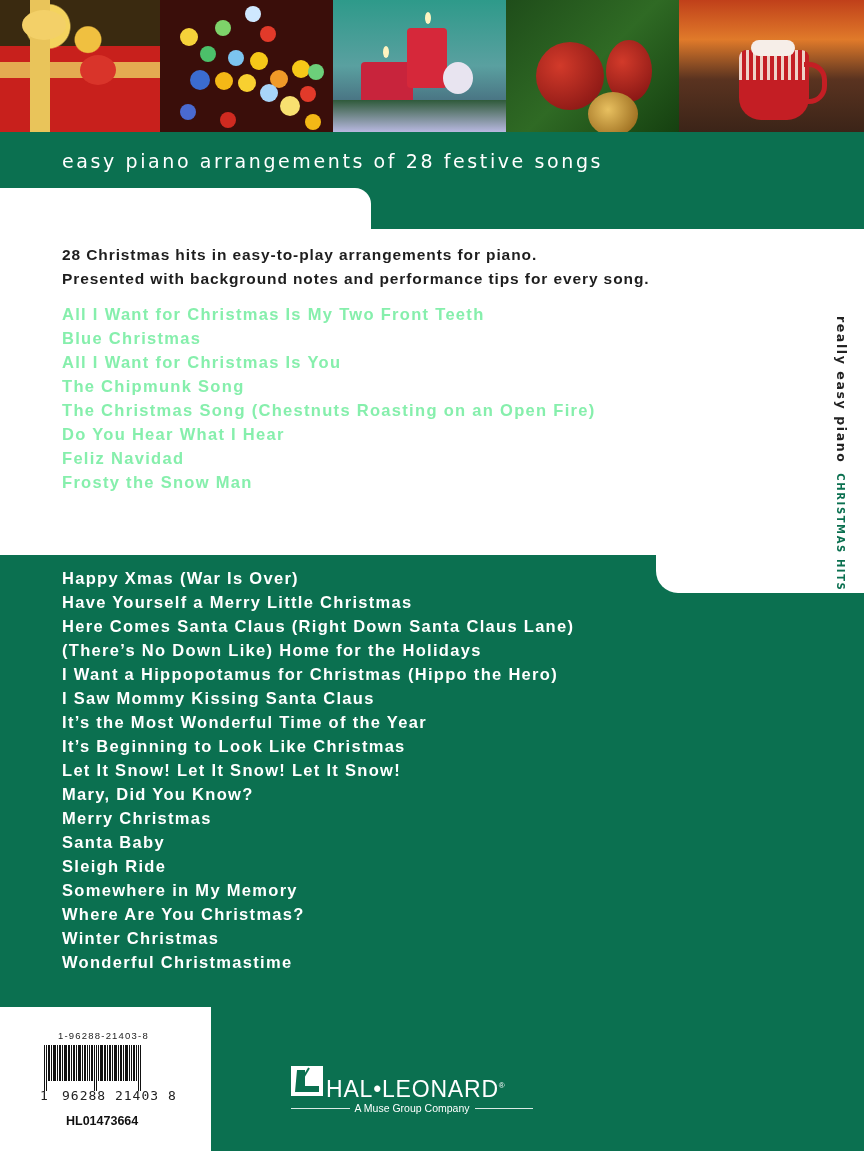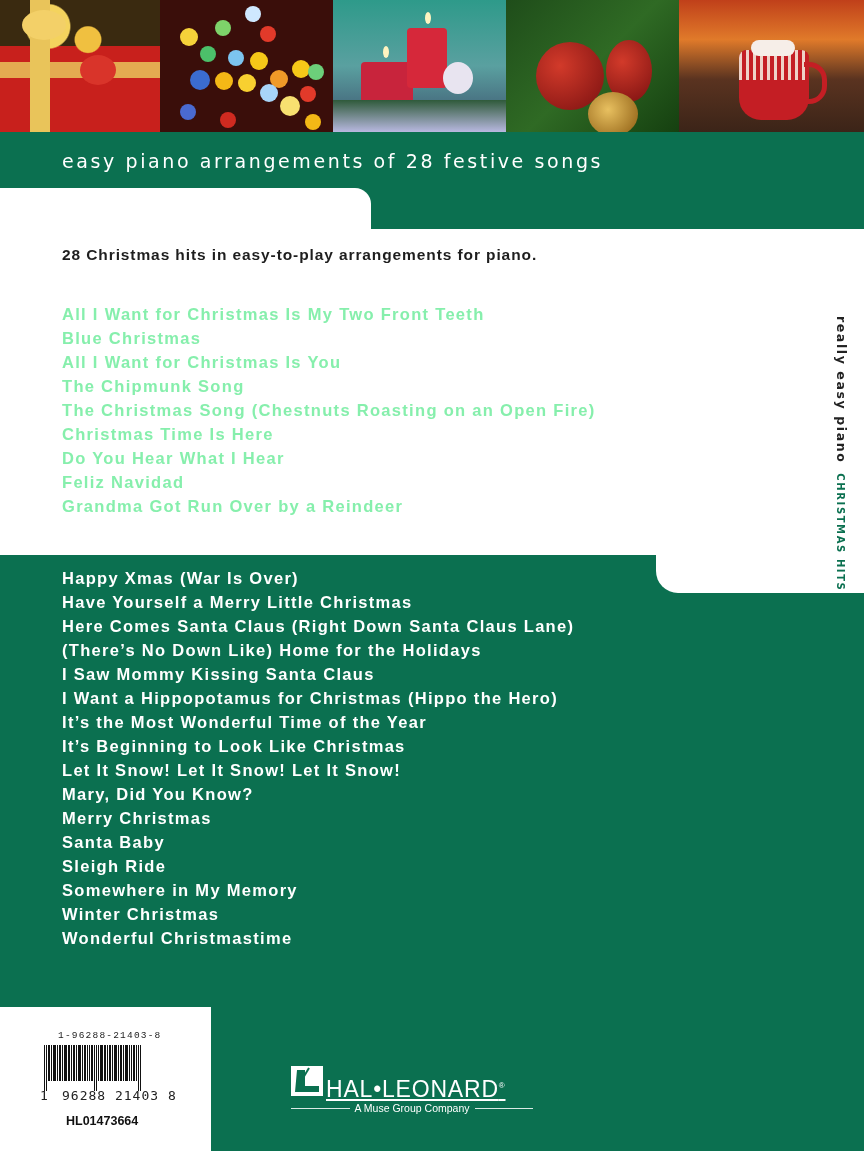--- a/index.html
+++ b/index.html
@@ -37,30 +37,30 @@
 
   .songs { position:absolute; left:62px; font-weight:bold; font-size:16.5px; line-height:24px; letter-spacing:1.3px; font-family:"Liberation Sans", sans-serif; white-space:nowrap; }
   .songs-a { top:302px; color:#86efac; }
   .songs-b { top:566px; color:#ffffff; }
 
   .spine { position:absolute; left:838px; top:316px; transform-origin:0 0; transform:rotate(90deg) translate(0, -14px); white-space:nowrap; }
   .spine .s1 { color:#222; font-size:12.5px; font-weight:bold; letter-spacing:1.6px; font-family:"DejaVu Sans", sans-serif; }
   .spine .s2 { color:#0b7050; font-size:10px; font-weight:bold; letter-spacing:1.6px; margin-left:10px; font-family:"DejaVu Sans", sans-serif; }
 
   .barcode-box { position:absolute; left:0; top:1007px; width:211px; height:144px; background:#ffffff; }
-  .isbn-top { position:absolute; left:58px; top:1030px; font-size:9.5px; letter-spacing:1.2px; color:#222; font-family:Liberation Mono, monospace; }
+  .isbn-top { position:absolute; left:58px; top:1030px; font-size:9.5px; letter-spacing:1.2px; color:#222; font-family:Liberation Sans, sans-serif; }
   .bars { position:absolute; left:44px; top:1045px; width:122px; height:46px; display:flex; align-items:flex-start; }
   .bars span { display:block; background:#111; height:46px; margin-right:1px; }
   .bars span.short { height:36px; }
   .digits { position:absolute; top:1088px; font-size:13px; color:#222; font-family:"DejaVu Sans Mono", monospace; }
   .hl { position:absolute; left:66px; top:1114px; font-size:12.5px; font-weight:bold; color:#111; font-family:"Liberation Sans", sans-serif; }
 
   .logo { position:absolute; left:291px; top:1066px; color:#ffffff; }
   .logo-mark { position:absolute; left:0; top:0; width:32px; height:30px; }
-  .logo-name { position:absolute; left:35px; top:10px; font-size:23px; letter-spacing:0.8px; white-space:nowrap; font-family:"Liberation Sans", sans-serif;text-decoration:underline; }
+  .logo-name { position:absolute; left:35px; top:10px; font-size:23px; letter-spacing:0.8px; white-space:nowrap; font-family:"Liberation Sans", sans-serif; }
   .logo-sub { position:absolute; left:0; top:36px; width:242px; display:flex; align-items:center; font-size:10.5px; white-space:nowrap; font-family:"Liberation Sans", sans-serif; }
   .logo-sub .line { flex:1; height:1px; background:#ffffff; opacity:.85; }
   .logo-sub .txt { padding:0 5px; }
 </style>
 </head>
 <body>
 
 <div class="photos">
   <div class="photo p1">
     <div class="ribbon"></div>
@@ -113,53 +113,54 @@
 
 <div class="tagline-band"></div>
 <div class="tagline">easy piano arrangements of 28 festive songs</div>
 
 <div class="white-main-cap"></div>
 <div class="white-top-fill"></div>
 <div class="white-right"></div>
 
 <div class="intro">
   <div>28 Christmas hits in easy-to-play arrangements for piano.</div>
+  <div>Presented with background notes and performance tips for every song.</div>
 </div>
 
 <div class="songs songs-a">
   <div>All I Want for Christmas Is My Two Front Teeth</div>
   <div>Blue Christmas</div>
   <div>All I Want for Christmas Is You</div>
   <div>The Chipmunk Song</div>
   <div>The Christmas Song (Chestnuts Roasting on an Open Fire)</div>
-  <div>Christmas Time Is Here</div>
   <div>Do You Hear What I Hear</div>
   <div>Feliz Navidad</div>
-  <div>Grandma Got Run Over by a Reindeer</div>
+  <div>Frosty the Snow Man</div>
 </div>
 
 <div class="spine">
   <span class="s1">really easy piano</span><span class="s2">CHRISTMAS HITS</span>
 </div>
 
 <div class="songs songs-b">
   <div>Happy Xmas (War Is Over)</div>
   <div>Have Yourself a Merry Little Christmas</div>
   <div>Here Comes Santa Claus (Right Down Santa Claus Lane)</div>
   <div>(There’s No Down Like) Home for the Holidays</div>
+  <div>I Want a Hippopotamus for Christmas (Hippo the Hero)</div>
   <div>I Saw Mommy Kissing Santa Claus</div>
-  <div>I Want a Hippopotamus for Christmas (Hippo the Hero)</div>
   <div>It’s the Most Wonderful Time of the Year</div>
   <div>It’s Beginning to Look Like Christmas</div>
   <div>Let It Snow! Let It Snow! Let It Snow!</div>
   <div>Mary, Did You Know?</div>
   <div>Merry Christmas</div>
   <div>Santa Baby</div>
   <div>Sleigh Ride</div>
   <div>Somewhere in My Memory</div>
+  <div>Where Are You Christmas?</div>
   <div>Winter Christmas</div>
   <div>Wonderful Christmastime</div>
 </div>
 
 <div class="barcode-box"></div>
 <div class="isbn-top">1-96288-21403-8</div>
 <div class="bars">
   <span style="width:1px"></span>
     <span style="width:1px"></span>
     <span class="short" style="width:2px"></span>

